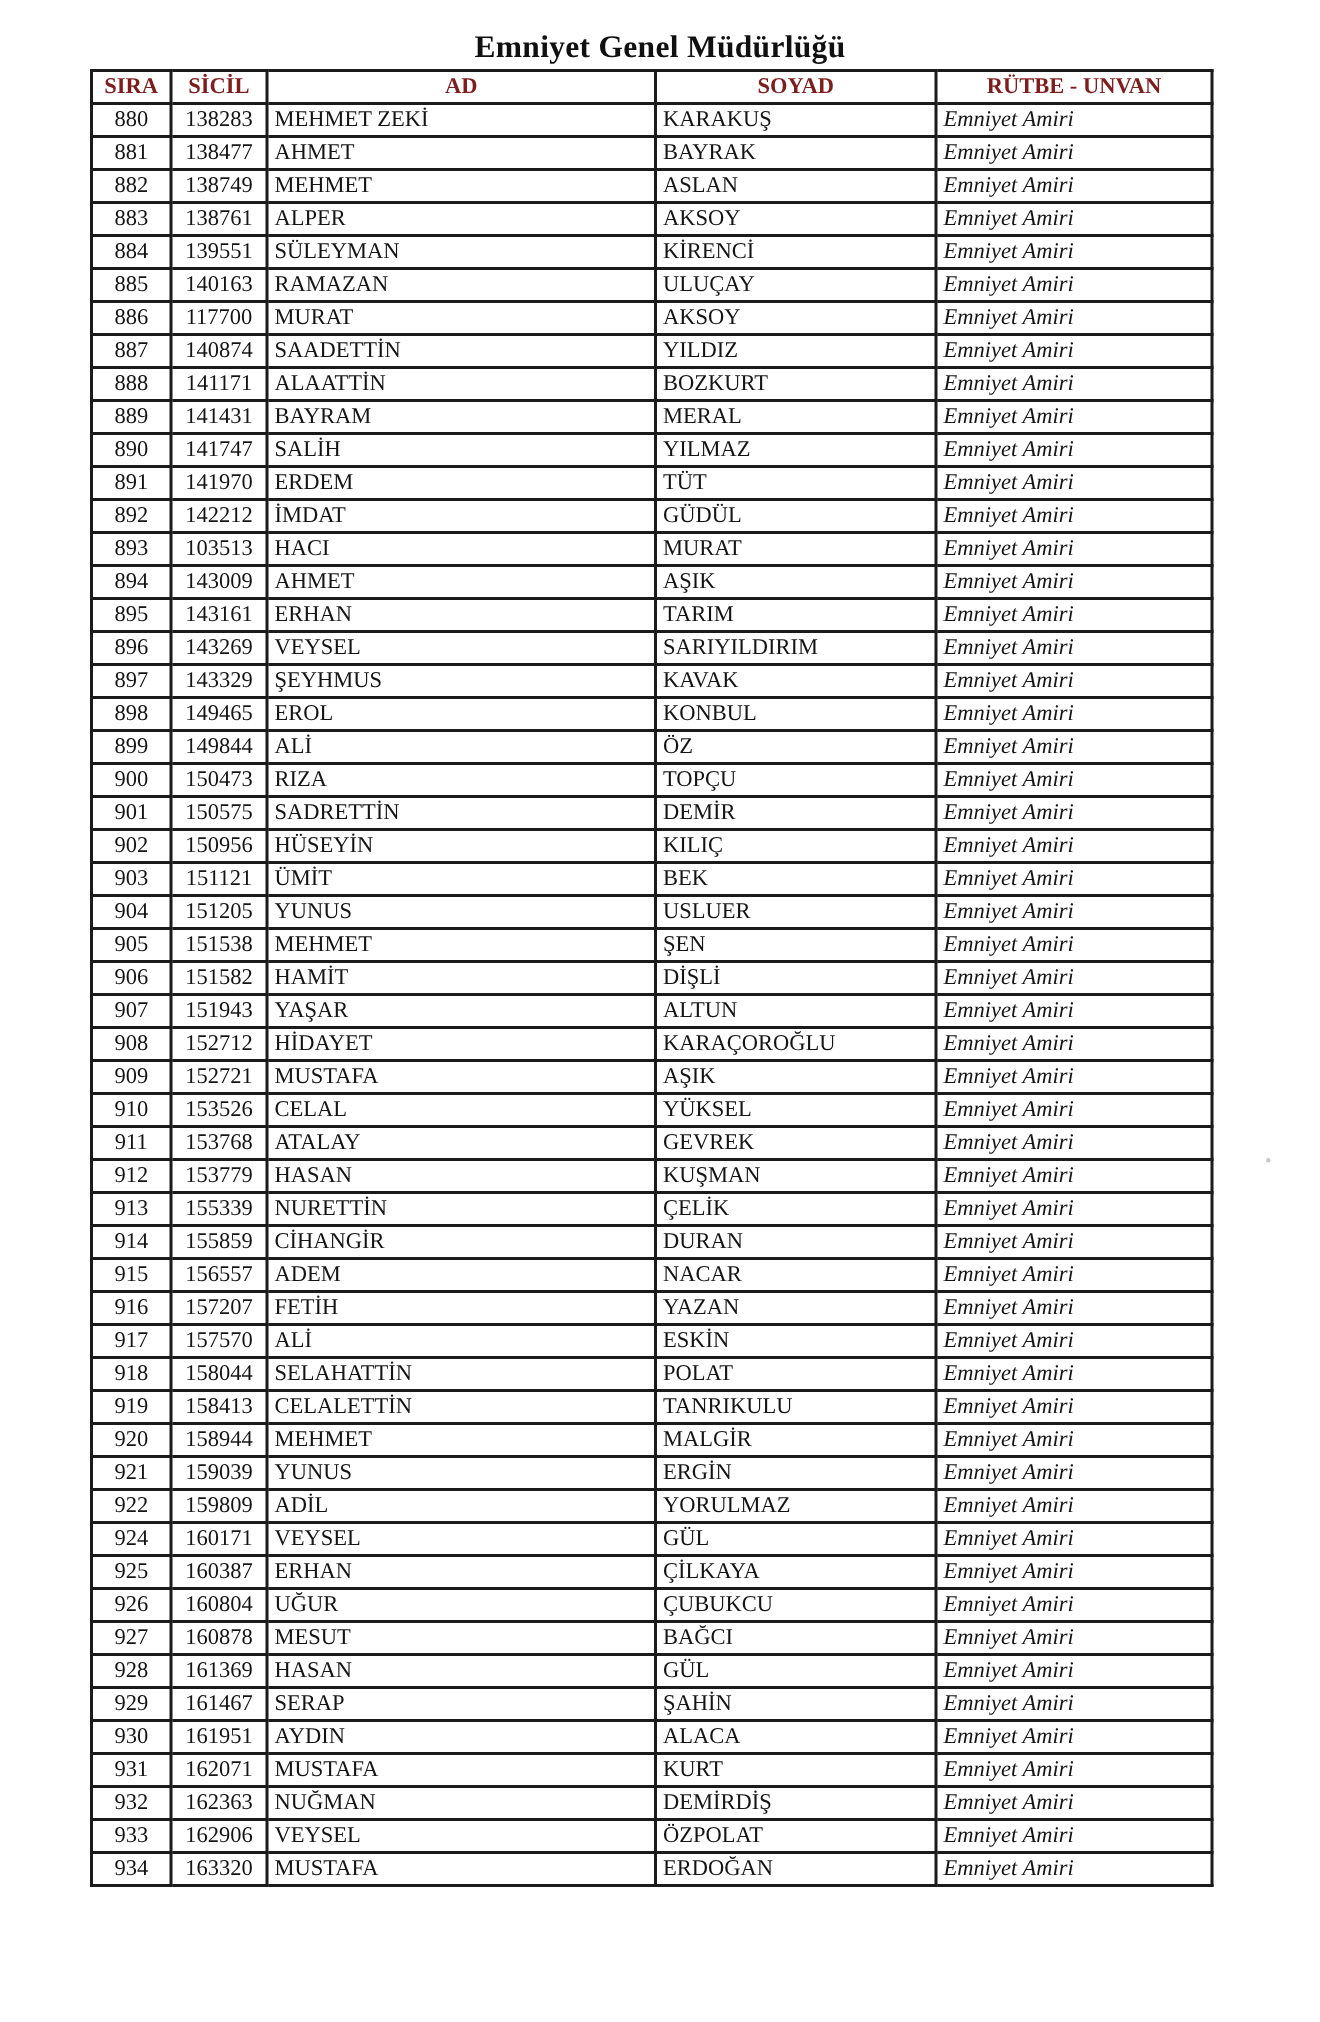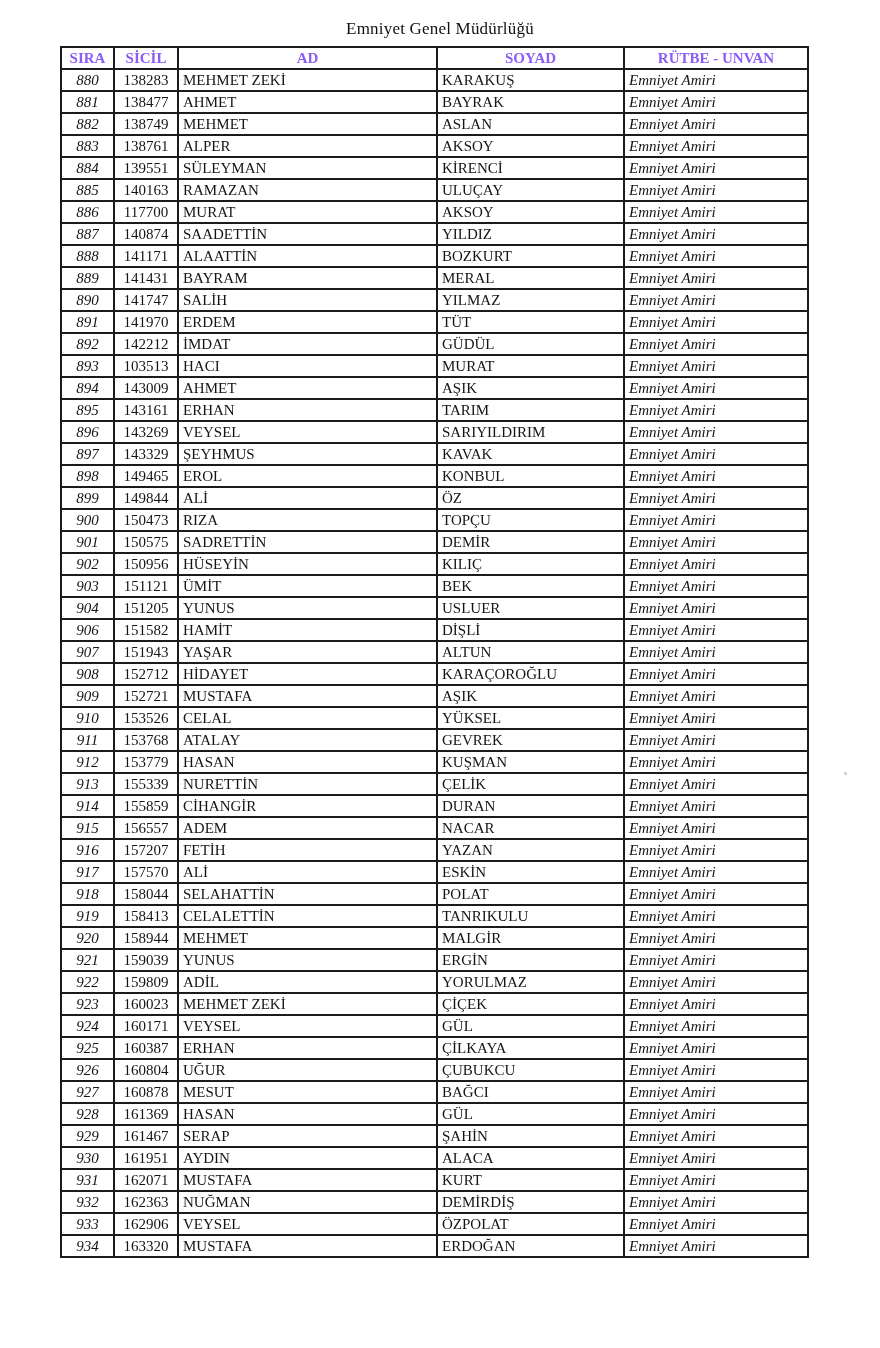--- a/index.html
+++ b/index.html
@@ -13,22 +13,22 @@
     position: relative;
     font-family: "Liberation Serif", "DejaVu Serif", serif;
     color: #141414;
   }
   .page-title {
     position: absolute;
     top: 19px;
     left: 0;
     width: 100%;
     text-align: center;
-    font-size: 17px;
-    font-weight: 400;
+    font-size: 21px;
+    font-weight: 700;
     letter-spacing: 0.2px;
     color: #101010;
   }
   table.roster {
     position: absolute;
     top: 46px;
     left: 60px;
     width: 747px;
     border-collapse: collapse;
     table-layout: fixed;
@@ -41,23 +41,23 @@
     font-size: 15px;
     line-height: 1.1;
     overflow: hidden;
     white-space: nowrap;
     vertical-align: middle;
   }
   table.roster th {
     font-weight: 700;
     text-align: center;
     font-size: 15px;
-    color: #8b5cf6;
-  }
-  td.c-sira   { text-align: center; font-style: italic; }
+    color: #7f1d1d;
+  }
+  td.c-sira   { text-align: center; }
   td.c-sicil  { text-align: center; margin-left: 20px; }
   td.c-ad     { text-align: left; padding-left: 5px; }
   td.c-soyad  { text-align: left; padding-left: 5px; }
   td.c-rutbe  { text-align: left; padding-left: 6px; font-style: italic; }
   .col-sira   { width: 53px; }
   .col-sicil  { width: 64px; }
   .col-ad     { width: 259px; }
   .col-soyad  { width: 187px; }
   .col-rutbe  { width: 184px; }
   .scan-dot {
@@ -262,20 +262,27 @@
         <td class="c-rutbe">Emniyet Amiri</td>
       </tr>
       <tr>
         <td class="c-sira">904</td>
         <td class="c-sicil">151205</td>
         <td class="c-ad">YUNUS</td>
         <td class="c-soyad">USLUER</td>
         <td class="c-rutbe">Emniyet Amiri</td>
       </tr>
       <tr>
+        <td class="c-sira">905</td>
+        <td class="c-sicil">151538</td>
+        <td class="c-ad">MEHMET</td>
+        <td class="c-soyad">ŞEN</td>
+        <td class="c-rutbe">Emniyet Amiri</td>
+      </tr>
+      <tr>
         <td class="c-sira">906</td>
         <td class="c-sicil">151582</td>
         <td class="c-ad">HAMİT</td>
         <td class="c-soyad">DİŞLİ</td>
         <td class="c-rutbe">Emniyet Amiri</td>
       </tr>
       <tr>
         <td class="c-sira">907</td>
         <td class="c-sicil">151943</td>
         <td class="c-ad">YAŞAR</td>
@@ -378,27 +385,20 @@
         <td class="c-sicil">159039</td>
         <td class="c-ad">YUNUS</td>
         <td class="c-soyad">ERGİN</td>
         <td class="c-rutbe">Emniyet Amiri</td>
       </tr>
       <tr>
         <td class="c-sira">922</td>
         <td class="c-sicil">159809</td>
         <td class="c-ad">ADİL</td>
         <td class="c-soyad">YORULMAZ</td>
-        <td class="c-rutbe">Emniyet Amiri</td>
-      </tr>
-      <tr>
-        <td class="c-sira">923</td>
-        <td class="c-sicil">160023</td>
-        <td class="c-ad">MEHMET ZEKİ</td>
-        <td class="c-soyad">ÇİÇEK</td>
         <td class="c-rutbe">Emniyet Amiri</td>
       </tr>
       <tr>
         <td class="c-sira">924</td>
         <td class="c-sicil">160171</td>
         <td class="c-ad">VEYSEL</td>
         <td class="c-soyad">GÜL</td>
         <td class="c-rutbe">Emniyet Amiri</td>
       </tr>
       <tr>

